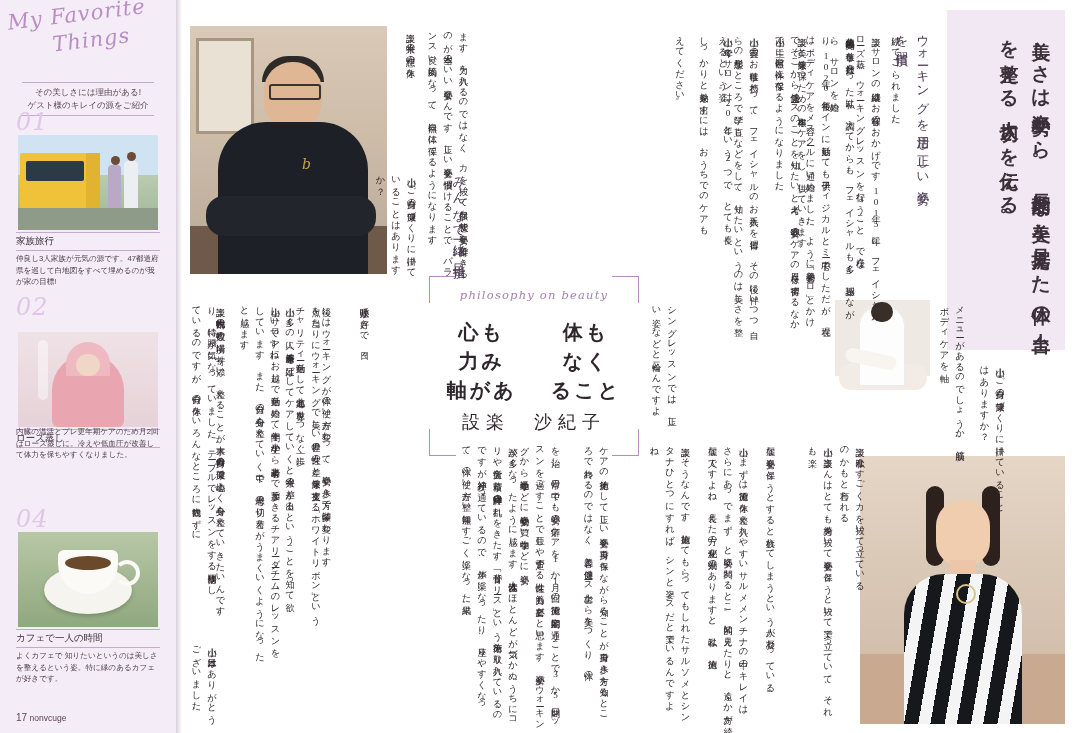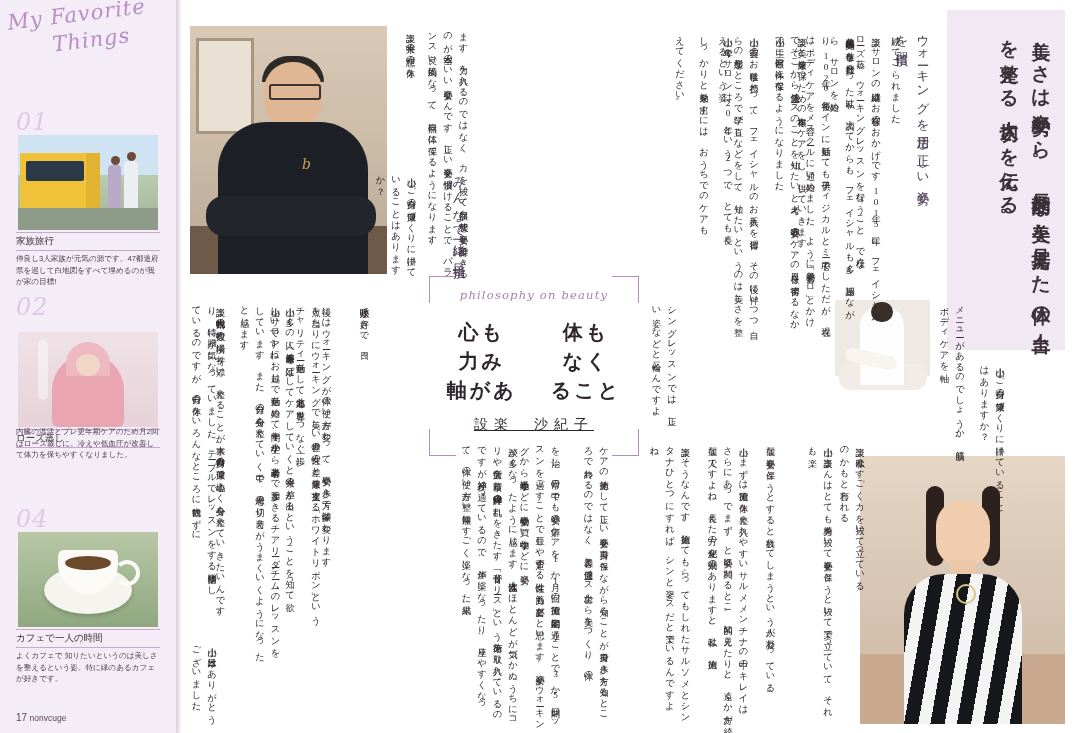--- a/index.html
+++ b/index.html
@@ -180,21 +180,21 @@
     font-family:"DejaVu Serif", serif;font-style:italic;
   }
   .philo .q{
     position:absolute;left:0;top:42px;width:210px;
     text-align:center;
     font-size:20px;line-height:29px;letter-spacing:3px;
     color:#2f262c;font-weight:bold;
   }
   .philo .byline{
     position:absolute;left:0;bottom:22px;width:210px;text-align:center;
-    font-size:14px;letter-spacing:6px;color:#2f262c;text-decoration:underline;
+    font-size:18px;letter-spacing:6px;color:#2f262c;
   }
 
   
   .vcol{
     position:absolute;
     writing-mode:vertical-rl;
     text-orientation:upright;
     font-size:9.2px;
     line-height:15.5px;
     letter-spacing:.6px;
@@ -210,20 +210,24 @@
 <div class="page">
 
   <div class="sidebar">
     <div class="sidebar-inner">
 
       <div class="script-title">
         <span>My Favorite</span>
         <span class="l2">Things</span>
       </div>
 
+      <div class="sub-ribbon">
+        <div>その美しさには理由がある!</div>
+        <div>ゲスト様のキレイの源をご紹介</div>
+      </div>
 
       <div class="fav">
         <div class="fav-num" style="top:108px">01</div>
         <div class="fav-img" style="top:135px">
           <div class="ph train">
               <div class="car"></div>
               <div class="door"></div>
               <div class="p1"></div>
               <div class="p2"></div>
               <div class="plat"></div>

